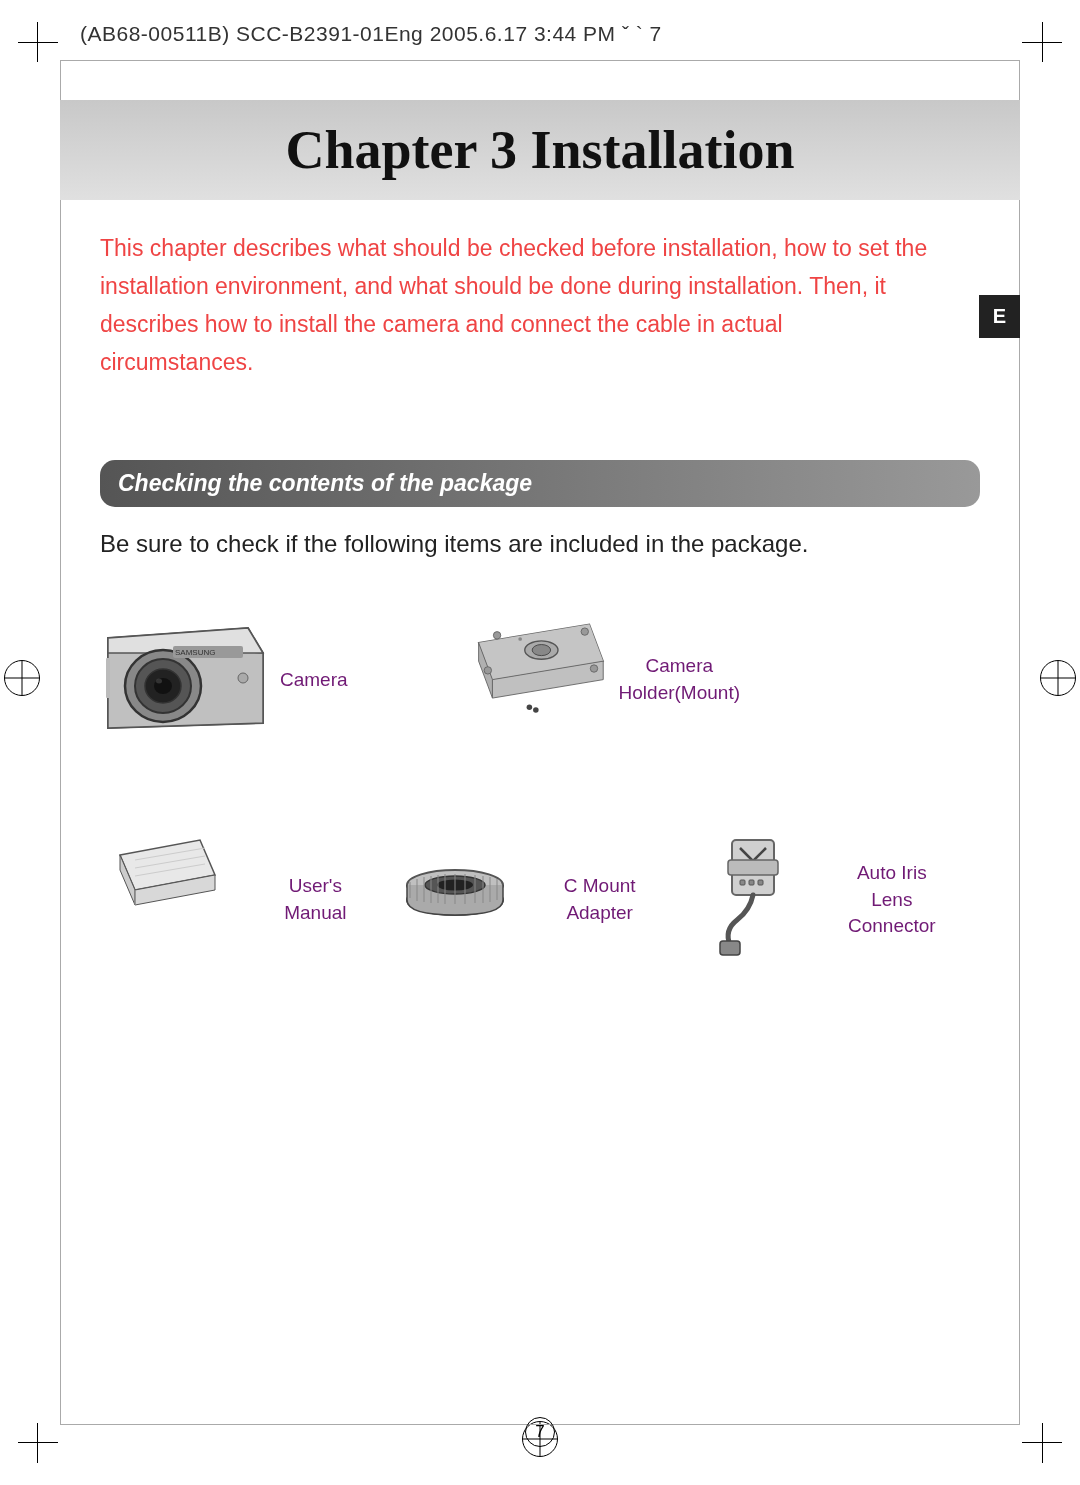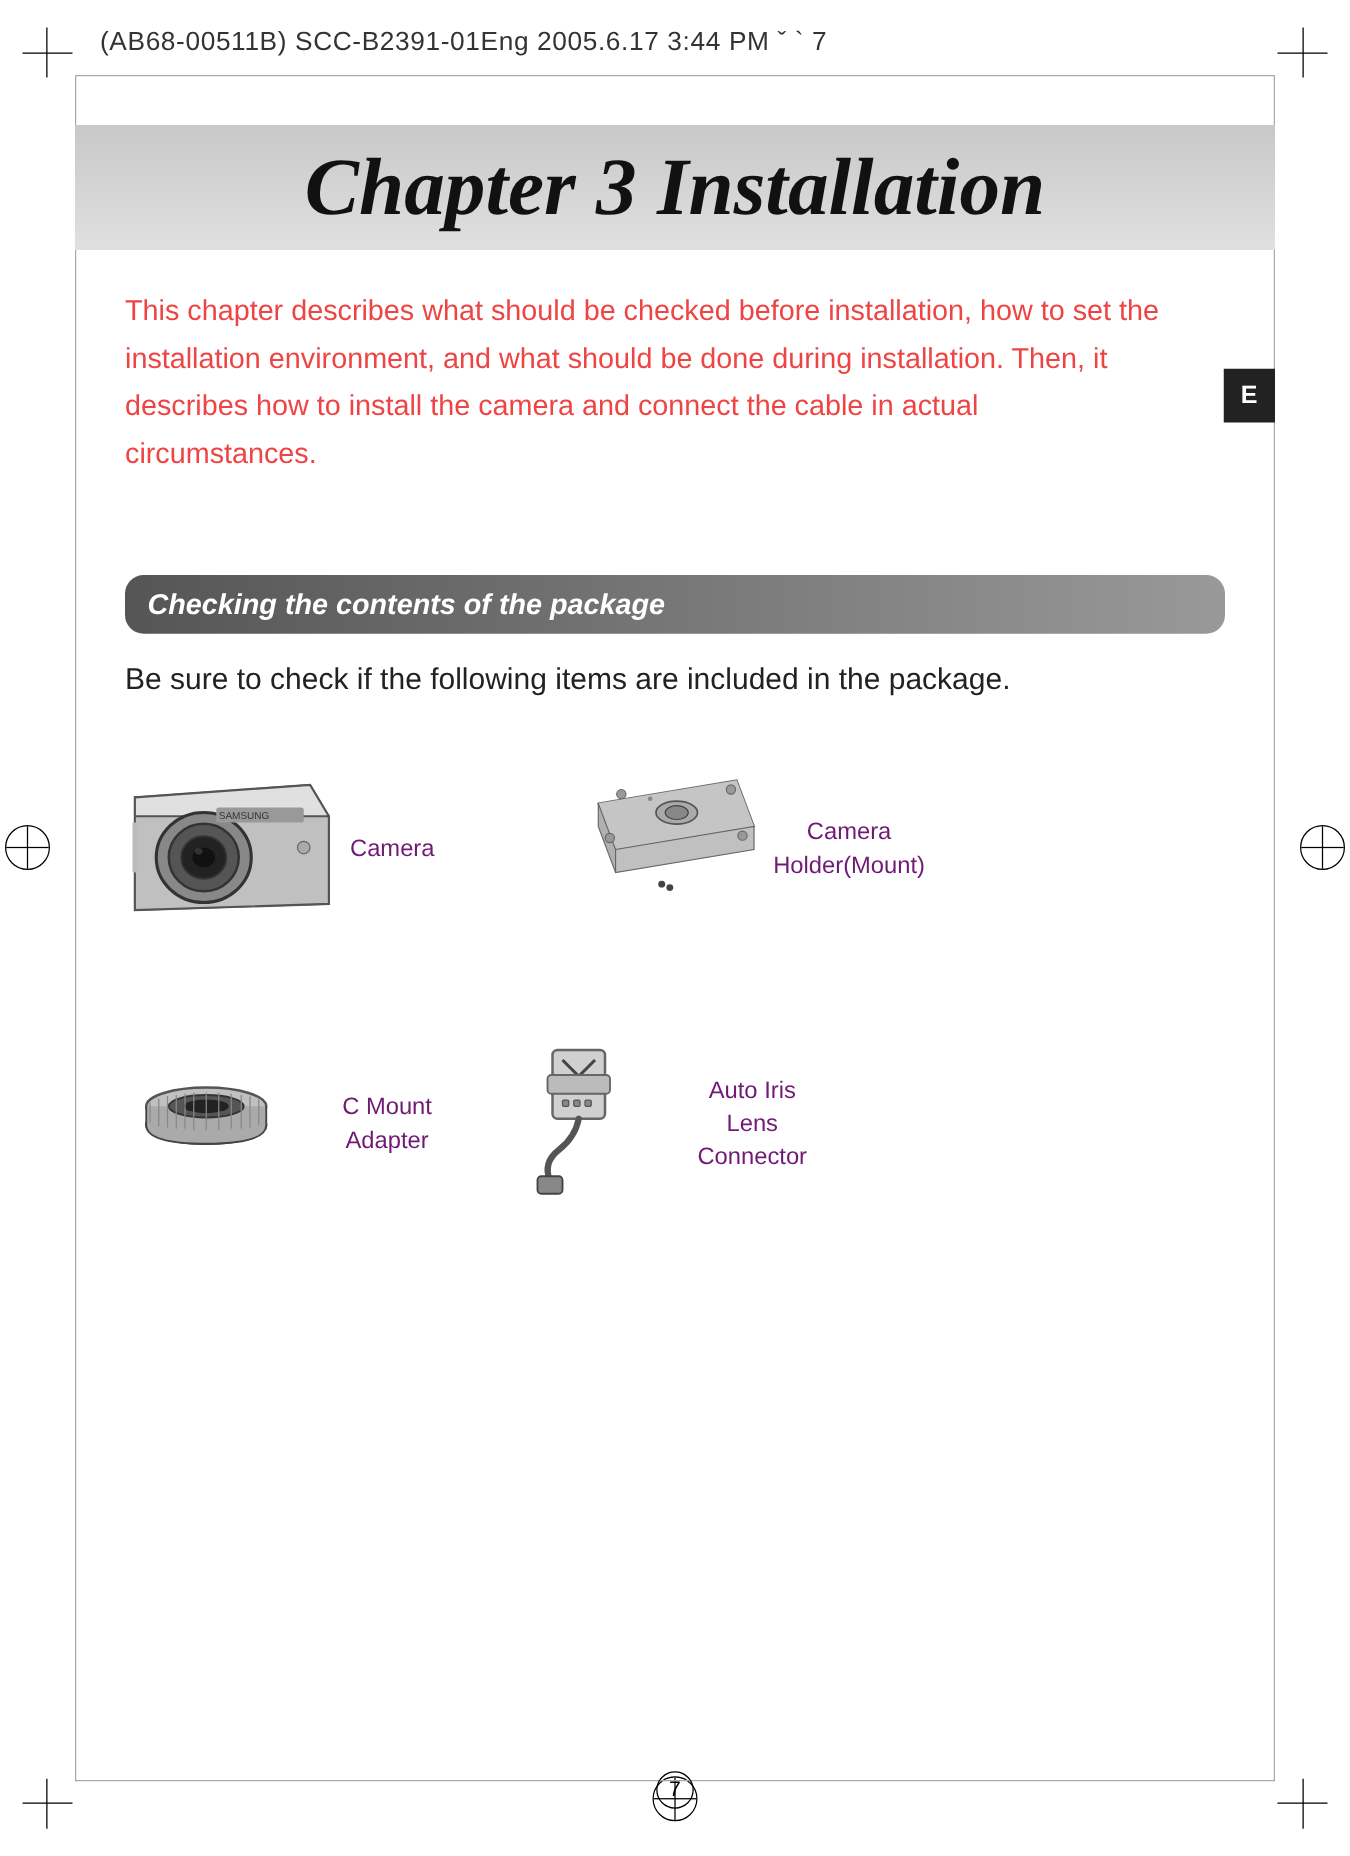--- a/index.html
+++ b/index.html
@@ -113,24 +113,23 @@
       left: 60px;
       right: 60px;
       height: 100px;
       background: linear-gradient(to bottom, #c8c8c8, #e0e0e0);
       display: flex;
       align-items: center;
       justify-content: center;
     }
 
     .chapter-title {
-      font-size: 65px;
+      font-size: 54px;
       font-weight: bold;
       color: #111;
-      font-style: italic;
       font-family: 'Times New Roman', serif;
     }
 
     
     .e-badge {
       position: absolute;
       top: 295px;
       right: 60px;
       background: #222;
       color: #fff;
@@ -348,20 +347,37 @@
         </svg>
       </div>
       <span class="item-label" style="white-space: pre-line;">Camera
 Holder(Mount)</span>
     </div>
 
   </div>
 
   <div class="items-row" style="margin-top: 30px;">
 
+    <div class="item-cell">
+      <div class="item-icon-area">
+        <svg class="manual-svg" viewBox="0 0 130 130" fill="none" xmlns="http://www.w3.org/2000/svg">
+
+          <path d="M15 25 L95 10 L110 45 L30 60 Z" fill="#e8e8e8" stroke="#555" stroke-width="1.5"></path>
+          <path d="M15 25 L30 60 L30 75 L15 40 Z" fill="#ccc" stroke="#555" stroke-width="1"></path>
+          <path d="M30 60 L110 45 L110 60 L30 75 Z" fill="#d8d8d8" stroke="#555" stroke-width="1"></path>
+
+          <line x1="30" y1="60" x2="30" y2="75" stroke="#999" stroke-width="1"></line>
+
+          <line x1="30" y1="30" x2="100" y2="18" stroke="#ccc" stroke-width="1"></line>
+          <line x1="30" y1="38" x2="100" y2="26" stroke="#ccc" stroke-width="1"></line>
+          <line x1="30" y1="46" x2="100" y2="34" stroke="#ccc" stroke-width="1"></line>
+        </svg>
+      </div>
+      <span class="item-label">User's Manual</span>
+    </div>
 
     <div class="item-cell">
       <div class="item-icon-area">
         <svg class="lens-svg" viewBox="0 0 130 130" fill="none" xmlns="http://www.w3.org/2000/svg">
 
           <ellipse cx="65" cy="70" rx="48" ry="15" fill="#888" stroke="#444" stroke-width="2"></ellipse>
           <ellipse cx="65" cy="55" rx="48" ry="15" fill="#c0c0c0" stroke="#555" stroke-width="2"></ellipse>
 
           <path d="M17 55 L17 70 Q17 85 65 85 Q113 85 113 70 L113 55" fill="#aaa" stroke="#444" stroke-width="1.5"></path>
 

